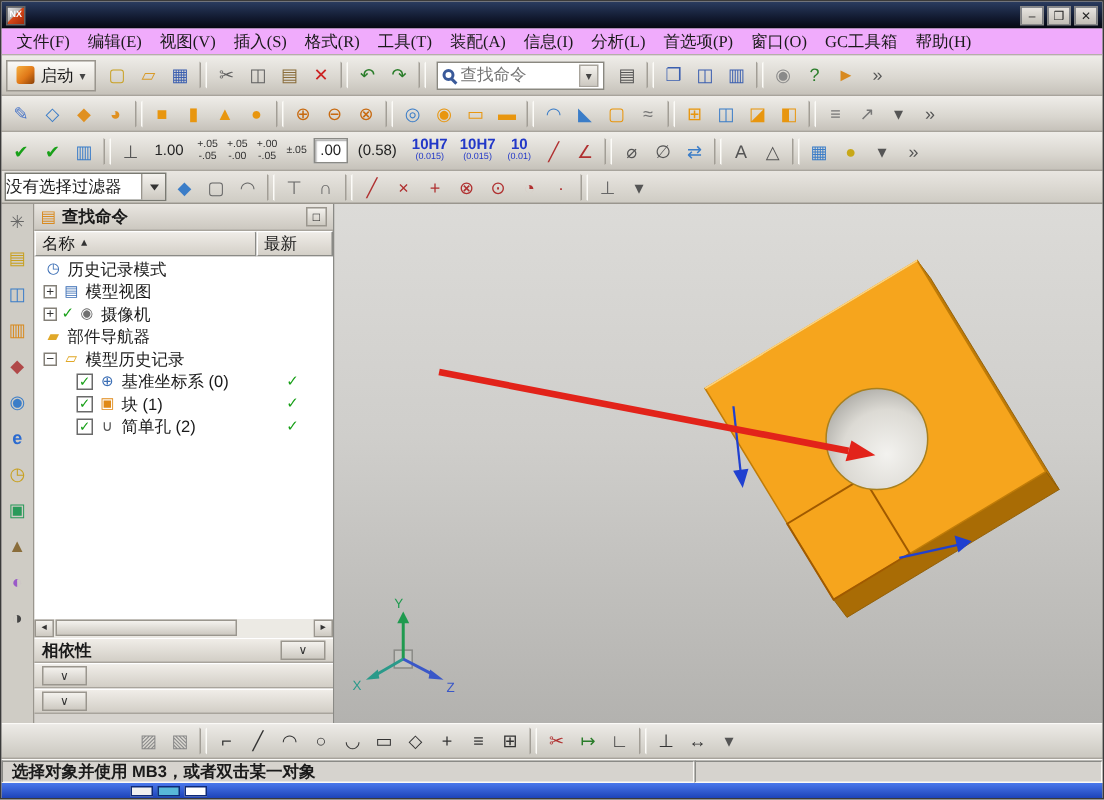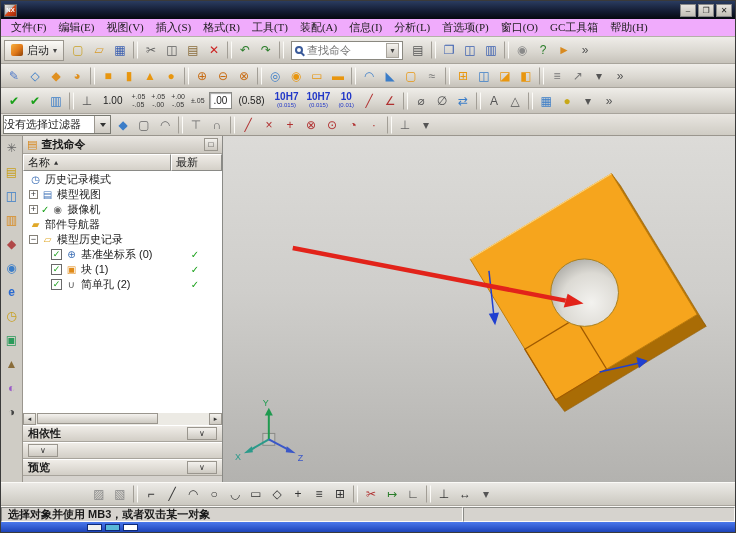--- a/index.html
+++ b/index.html
@@ -752,21 +752,20 @@
           <div class="panel-h">
             <span class="pl">相依性</span>
             <span class="chev">∨</span>
           </div>
 
           <div class="panel-h">
             <span class="chev">∨</span>
           </div>
 
           <div class="panel-h">
-            <span class="pl">预览</span>
             <span class="chev">∨</span>
           </div>
 
       </div>
       <div class="nav-foot"></div>
     </div>
 
     <div class="viewport">
       <svg viewBox="0 0 514 349" preserveAspectRatio="none">
         <defs>

